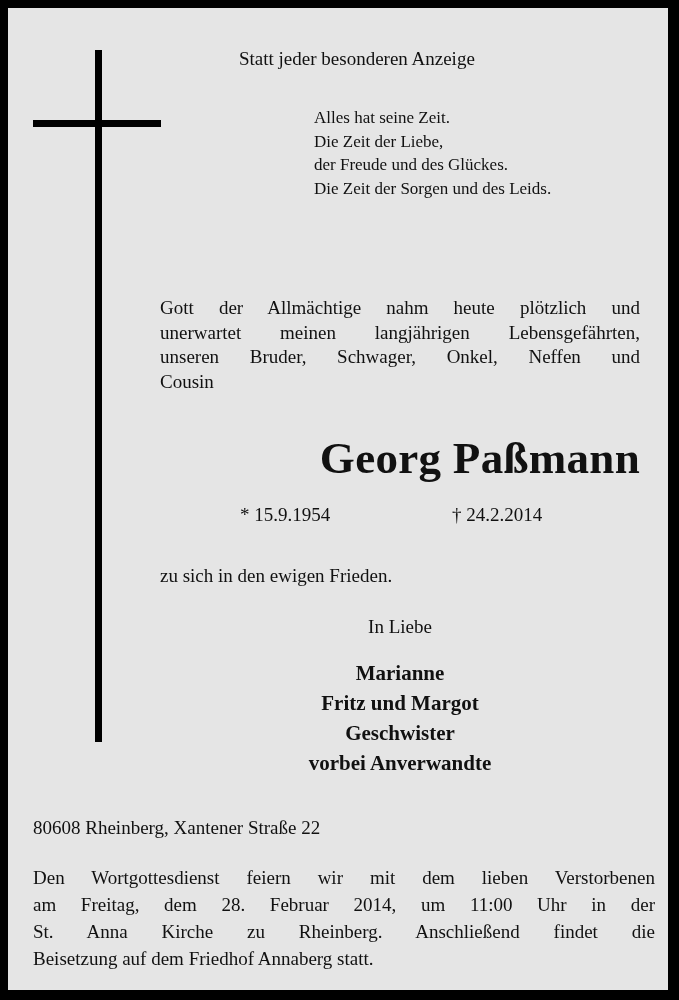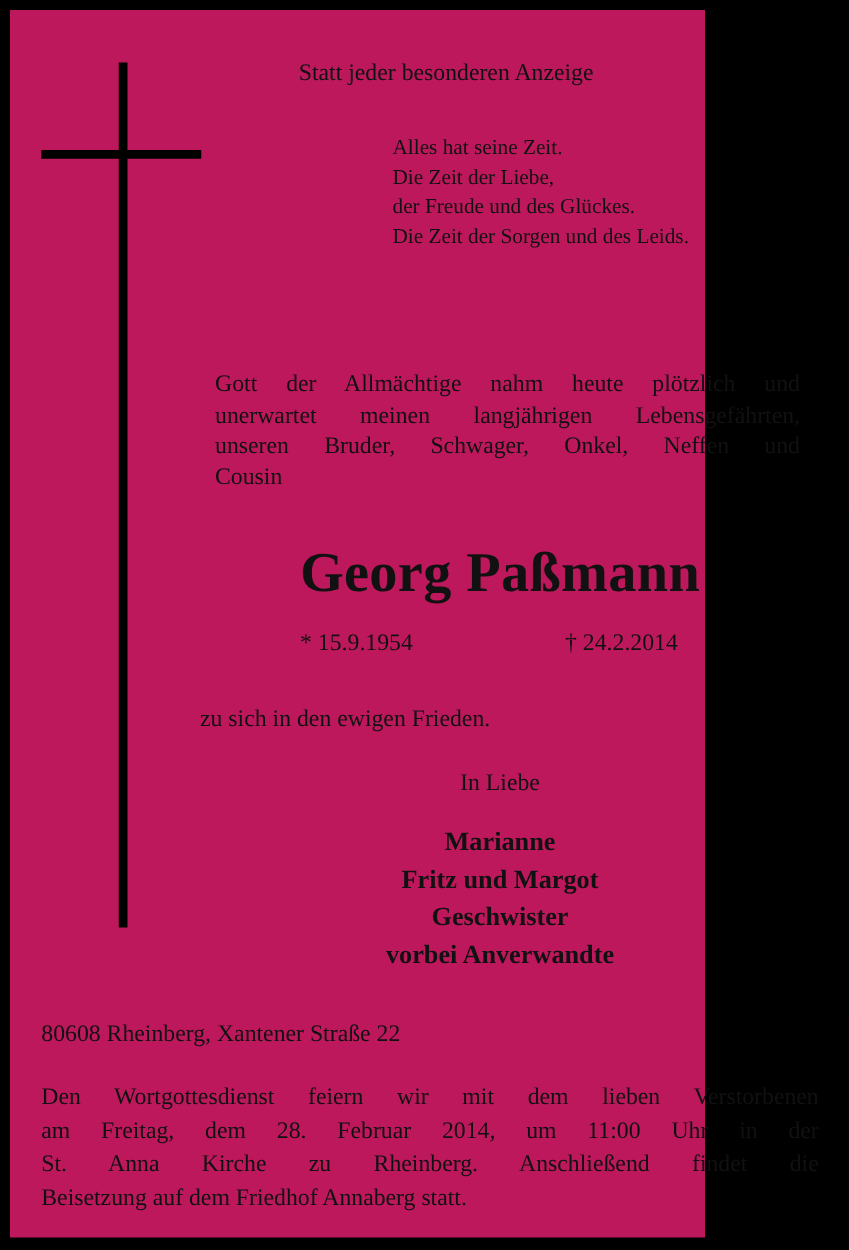--- a/index.html
+++ b/index.html
@@ -1,30 +1,30 @@
 <!DOCTYPE html>
 <html><head>
   <meta charset="utf-8">
   <style>
     html, body { margin: 0; padding: 0; background: #000; }
     body { width: 679px; height: 1000px; position: relative; overflow: hidden; }
     .page {
-      position: absolute; left: 8px; top: 8px; width: 556px; height: 982px;
-      background: #be185d; color: #111;
+      position: absolute; left: 8px; top: 8px; width: 660px; height: 982px;
+      background: #e5e5e5; color: #111;
       font-family: "Liberation Serif", "DejaVu Serif", serif;
     }
     .cross-v { position: absolute; left: 87px; top: 42px; width: 7px; height: 692px; background: #000; }
     .cross-h { position: absolute; left: 25px; top: 112px; width: 128px; height: 7px; background: #000; }
     .abs { position: absolute; white-space: nowrap; }
     .header { left: 231px; top: 40px; font-size: 19px; }
     .poem { left: 306px; top: 98px; font-size: 17px; line-height: 23.5px; }
     .intro { left: 152px; top: 288px; width: 480px; font-size: 19px; line-height: 24.5px; white-space: normal; text-align: justify; text-align-last: left; }
-    .intro .line { display: block; text-align: justify; text-align-last: justify; margin-left: 12px; }
+    .intro .line { display: block; text-align: justify; text-align-last: justify; }
     .intro .line.last { text-align-last: left; }
-    .name { left: 152px; top: 424px; width: 480px; text-align: center; font-size: 45px; font-weight: bold; letter-spacing: 0.3px; }
+    .name { left: 152px; top: 424px; width: 480px; text-align: right; font-size: 45px; font-weight: bold; letter-spacing: 0.3px; }
     .born { left: 232px; top: 496px; font-size: 19px; }
     .died { left: 444px; top: 496px; font-size: 19px; }
     .peace { left: 152px; top: 557px; font-size: 19px; }
     .inliebe { left: 152px; top: 608px; width: 480px; text-align: center; font-size: 19px; }
     .mourners { left: 152px; top: 650px; width: 480px; text-align: center; font-size: 21px; font-weight: bold; line-height: 30px; }
     .address { left: 25px; top: 809px; font-size: 19px; }
     .service { left: 25px; top: 856px; width: 622px; font-size: 19px; line-height: 27px; white-space: normal; }
     .service .line { display: block; text-align: justify; text-align-last: justify; }
     .service .line.last { text-align-last: left; }
   </style>

